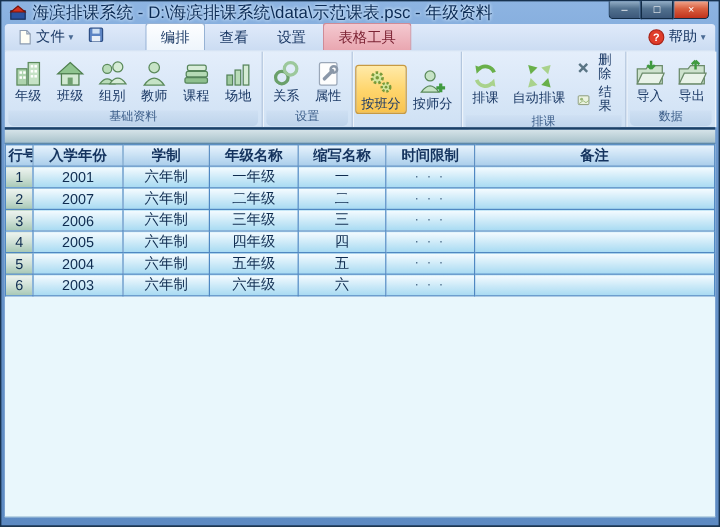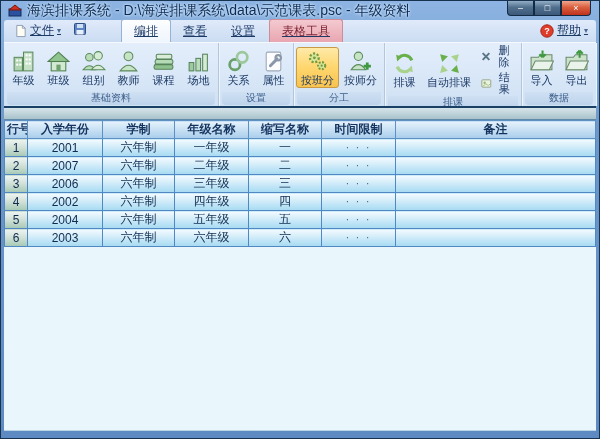--- a/index.html
+++ b/index.html
@@ -13,21 +13,21 @@
   .titlebar { height:19px; display:flex; align-items:center; gap:5px; padding-left:4px; }
   .titlebar .title { font-size:14px; color:#0b2b55; text-shadow:0 0 3px #d5e8fa, 0 0 3px #d5e8fa; white-space:nowrap; }
   .winctrls { position:absolute; top:0; right:8px; display:flex; }
   .wbtn { width:27px; height:15px; border:1px solid #122b45; border-top:none; display:flex; align-items:center; justify-content:center;
     color:#fff; font-size:9px; line-height:1; background:linear-gradient(#93aec6,#51708e 45%,#3c587a); }
   .wbtn.min { border-radius:0 0 0 4px; }
   .wbtn.close { background:linear-gradient(#f0a58c,#d95f3f 45%,#c0321c); border-radius:0 0 4px 0; width:30px; }
 
   
   .tabrow { height:22px; background:linear-gradient(#e0eafa,#cbdcf2); border-radius:3px 3px 0 0;
-    display:flex; align-items:flex-end; font-size:12px; color:#1c3a66;text-decoration:underline; }
+    display:flex; align-items:flex-end; font-size:12px; color:#1c3a66; }
   .filebtn { display:flex; align-items:center; gap:3px; padding:2px 6px; margin:0 2px 1px 4px; }
   .savebtn { padding:2px 4px; margin-bottom:1px; }
   .tabs { display:flex; align-items:flex-end; margin-left:30px; height:100%; }
   .tab { padding:3px 12px 2px 12px; margin-top:2px; }
   .tab.active { background:linear-gradient(#fdfeff,#eef5fc); border:1px solid #96b2d4; border-bottom:none; border-radius:3px 3px 0 0; }
   .tab.context { background:linear-gradient(#f4c9d0,#e9a6b0); border:1px solid #cf8b97; border-bottom:none; border-radius:3px 3px 0 0;
     color:#7c2334; margin-left:2px; }
   .helpbox { margin-left:auto; display:flex; align-items:center; gap:3px; padding:2px 8px 3px 2px; }
   .caret { font-size:8px; color:#4a6a94; }
 
@@ -210,21 +210,20 @@
         </div>
         <div class="rbtn">
           <svg class="icon24" viewBox="0 0 24 24">
               <circle cx="10" cy="7" r="4" fill="#c6e3c6" stroke="#5b8a5b"></circle>
               <path d="M3,20 q7,-10 14,0 z" fill="#c6e3c6" stroke="#5b8a5b"></path>
               <path d="M18.5,13 v7 M15,16.5 h7" stroke="#3f9a3f" stroke-width="2.6"></path>
             </svg>
           <span class="lbl">按师分</span>
         </div>
       </div>
-      <div class="rlabel">分工</div>
     </div>
 
     <div class="rgroup">
       <div class="rbtns">
         <div class="rbtn">
           <svg class="icon24" viewBox="0 0 24 24">
               <path d="M19,9 A7.5,7.5 0 0 0 6.5,6.5" fill="none" stroke="#69b04a" stroke-width="3"></path>
               <polygon points="4,3.5 9.5,5.5 5,10" fill="#69b04a"></polygon>
               <path d="M5,15 A7.5,7.5 0 0 0 17.5,17.5" fill="none" stroke="#a9d28c" stroke-width="3"></path>
               <polygon points="20,20.5 14.5,18.5 19,14" fill="#a9d28c"></polygon>
@@ -335,21 +334,21 @@
           <td class="rownum">3</td>
           <td>2006</td>
           <td>六年制</td>
           <td>三年级</td>
           <td>三</td>
           <td class="timelimit">· · ·</td>
           <td></td>
         </tr>
         <tr>
           <td class="rownum">4</td>
-          <td>2002</td>
+          <td>2005</td>
           <td>六年制</td>
           <td>四年级</td>
           <td>四</td>
           <td class="timelimit">· · ·</td>
           <td></td>
         </tr>
         <tr>
           <td class="rownum">5</td>
           <td>2004</td>
           <td>六年制</td>

